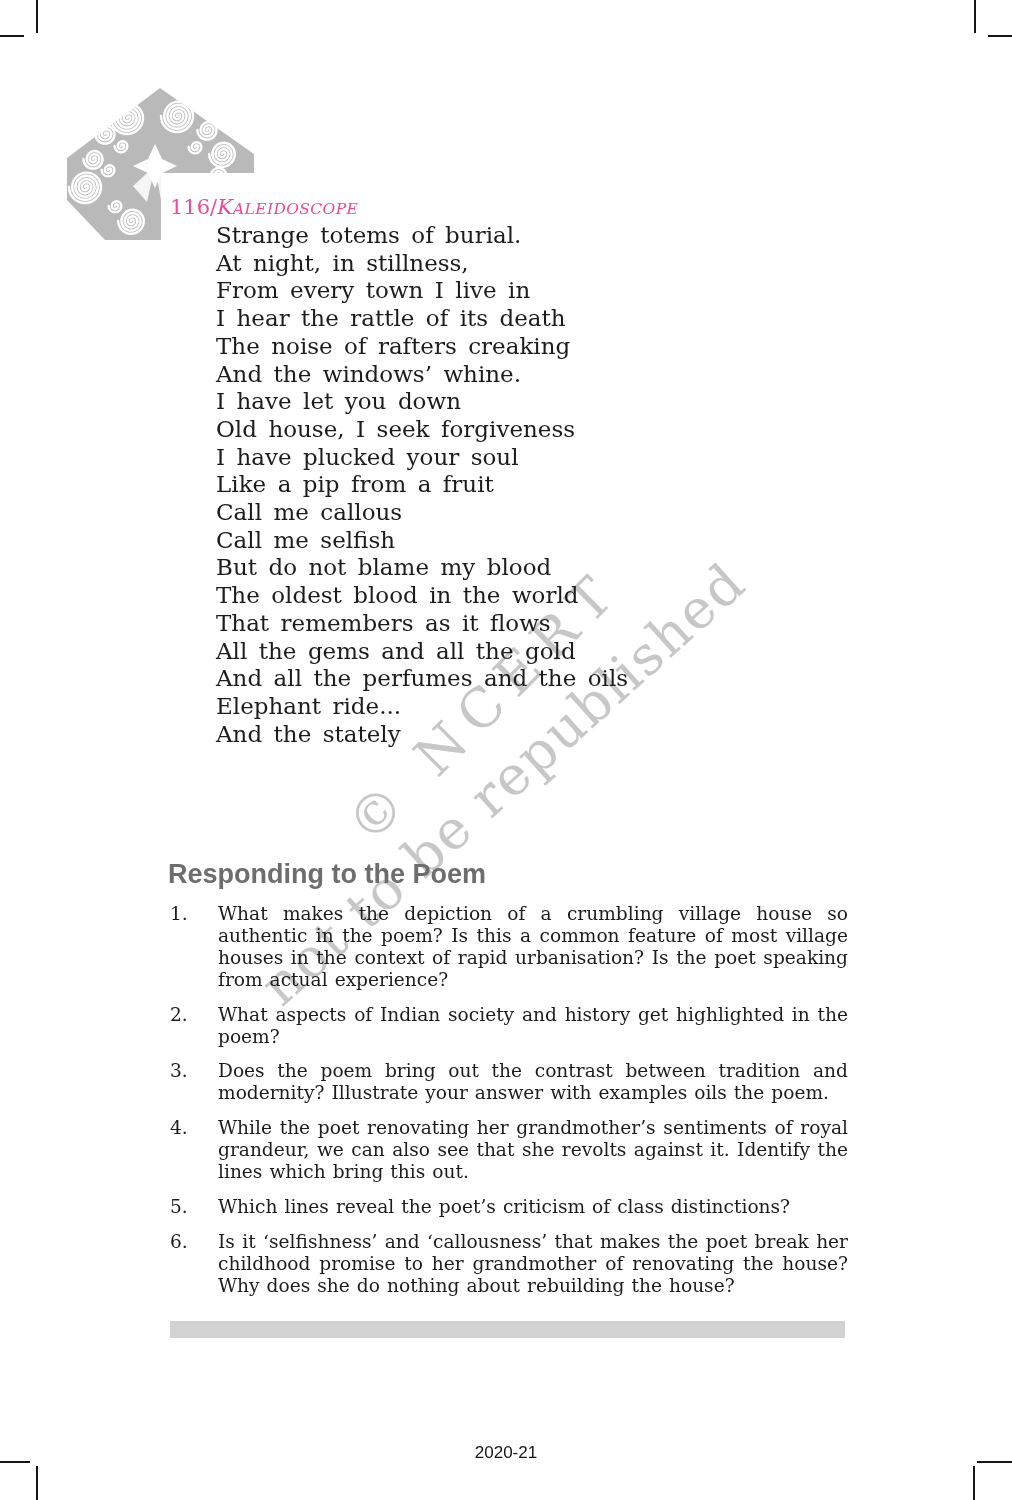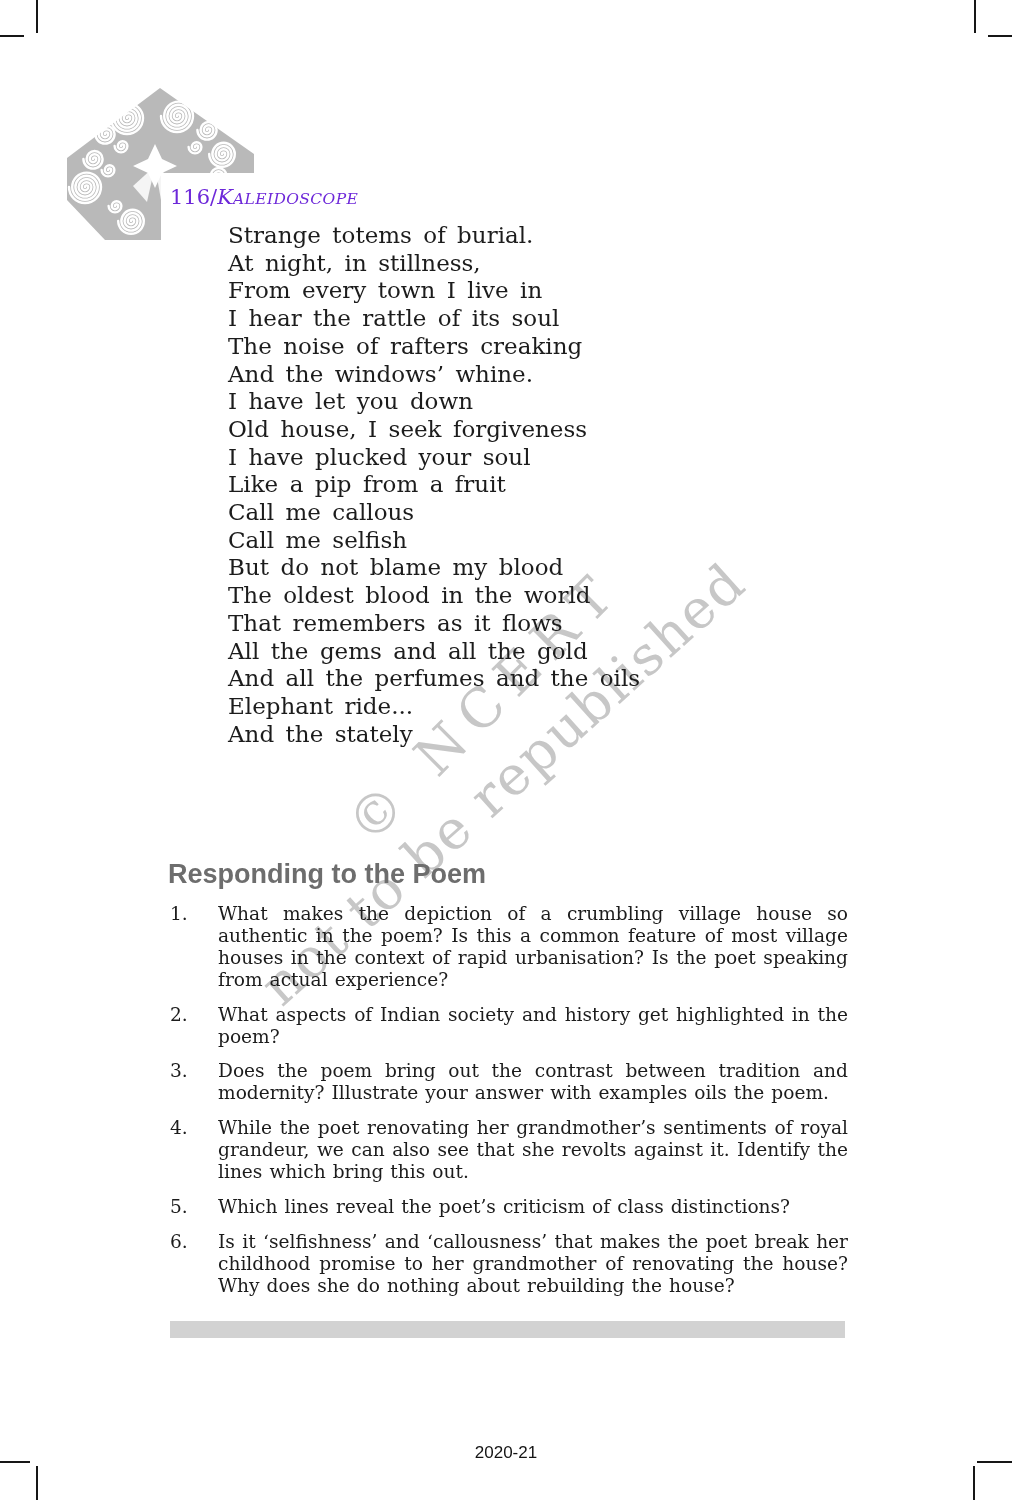--- a/index.html
+++ b/index.html
@@ -10,29 +10,29 @@
     overflow:hidden;
     font-family:"DejaVu Serif", serif;
     color:#1f1f1f;
   }
   
   .crop{position:absolute;background:#161616;}
   
   .logo{position:absolute;left:67px;top:88px;width:190px;height:152px;}
   
   .running-head{
-    position:absolute;left:170px;top:185px;z-index:2;
-    font-family:"DejaVu Serif", serif;color:#6d28d9;white-space:nowrap;
+    position:absolute;left:170px;top:195px;z-index:2;
+    font-family:"DejaVu Serif", serif;color:#ec4899;white-space:nowrap;
   }
   .running-head .num{font-size:21px;}
   .running-head .cap{font-size:21px;font-style:italic;}
   .running-head .smallcaps{font-size:15.5px;font-style:italic;letter-spacing:0.4px;}
   
   .poem{
-    position:absolute;left:228px;top:222px;width:560px;z-index:2;
+    position:absolute;left:216px;top:222px;width:560px;z-index:2;
     font-size:23px;line-height:27.7px;word-spacing:0.18em;
     color:#1c1c1c;
   }
   .poem-line{white-space:nowrap;}
   
   .section-heading{
     position:absolute;left:168px;top:851px;z-index:2;
     font-family:"Liberation Sans", sans-serif;
     font-weight:bold;font-size:27px;color:#6d6d6d;letter-spacing:0px;margin-top:8px;
   }
@@ -112,21 +112,21 @@
   <div class="watermark-line wm2">not to be republished</div>
 
   <div class="poem">
 
       <div class="poem-line">Strange totems of burial.</div>
 
       <div class="poem-line">At night, in stillness,</div>
 
       <div class="poem-line">From every town I live in</div>
 
-      <div class="poem-line">I hear the rattle of its soul</div>
+      <div class="poem-line">I hear the rattle of its death</div>
 
       <div class="poem-line">The noise of rafters creaking</div>
 
       <div class="poem-line">And the windows’ whine.</div>
 
       <div class="poem-line">I have let you down</div>
 
       <div class="poem-line">Old house, I seek forgiveness</div>
 
 

